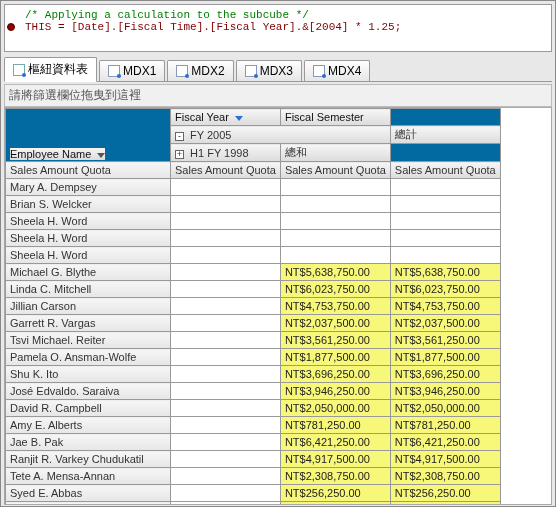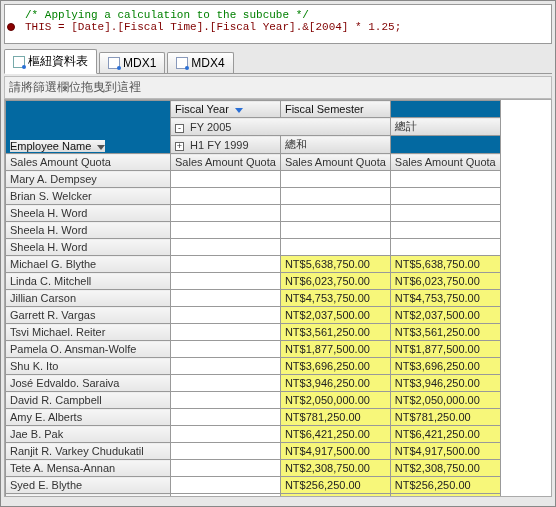--- a/index.html
+++ b/index.html
@@ -14,21 +14,21 @@
   }
   .code-area {
     background: #fff;
     border: 1px solid #999;
     margin: 3px;
     padding: 4px 6px 8px 6px;
     font-family: "Courier New", monospace;
     font-size: 11px;
     color: #008000;
     position: relative;
-    height: 40px;
+    height: 48px;
   }
   .code-comment { color: #008000; }
   .code-line2 { color: #800000; }
   .breakpoint {
     position: absolute;
     left: 2px;
     top: 18px;
     width: 8px; height: 8px;
     border-radius: 50%;
     background: #8b0000;
@@ -150,20 +150,28 @@
   <div class="tab active">
     <span class="ico"></span>
     <span>樞紐資料表</span>
   </div>
   <div class="tab">
     <span class="ico mdx"></span>
     <span>MDX1</span>
   </div>
   <div class="tab">
     <span class="ico mdx"></span>
+    <span>MDX2</span>
+  </div>
+  <div class="tab">
+    <span class="ico mdx"></span>
+    <span>MDX3</span>
+  </div>
+  <div class="tab">
+    <span class="ico mdx"></span>
     <span>MDX4</span>
   </div>
 </div>
 
 <div class="filter-hint">請將篩選欄位拖曳到這裡</div>
 
 <div class="grid-wrap">
 <table class="grid">
 
   <tbody>
@@ -188,21 +196,21 @@
       <span class="expcol">-</span>
       <span>FY 2005</span>
     </td>
     <td class="hdr">
       <span>總計</span>
     </td>
   </tr>
   <tr>
     <td class="hdr">
       <span class="expcol">+</span>
-      <span>H1 FY 1999</span>
+      <span>H1 FY 1998</span>
     </td>
     <td class="hdr">總和</td>
     <td class="blankcell"></td>
   </tr>
   <tr>
     <td class="hdr rowlabel">Sales Amount Quota</td>
     <td class="hdr">Sales Amount Quota</td>
     <td class="hdr">Sales Amount Quota</td>
     <td class="hdr">Sales Amount Quota</td>
   </tr>
@@ -312,21 +320,21 @@
           <td class="num hl">NT$4,917,500.00</td>
           <td class="num hl">NT$4,917,500.00</td>
         </tr>
         <tr>
           <td class="rowlabel">Tete A. Mensa-Annan</td>
           <td class="num"></td>
           <td class="num hl">NT$2,308,750.00</td>
           <td class="num hl">NT$2,308,750.00</td>
         </tr>
         <tr>
-          <td class="rowlabel">Syed E. Blythe</td>
+          <td class="rowlabel">Syed E. Abbas</td>
           <td class="num"></td>
           <td class="num hl">NT$256,250.00</td>
           <td class="num hl">NT$256,250.00</td>
         </tr>
         <tr>
           <td class="rowlabel">Rachel B. Valdez</td>
           <td class="num"></td>
           <td class="num hl">NT$2,858,750.00</td>
           <td class="num hl">NT$2,858,750.00</td>
         </tr>

